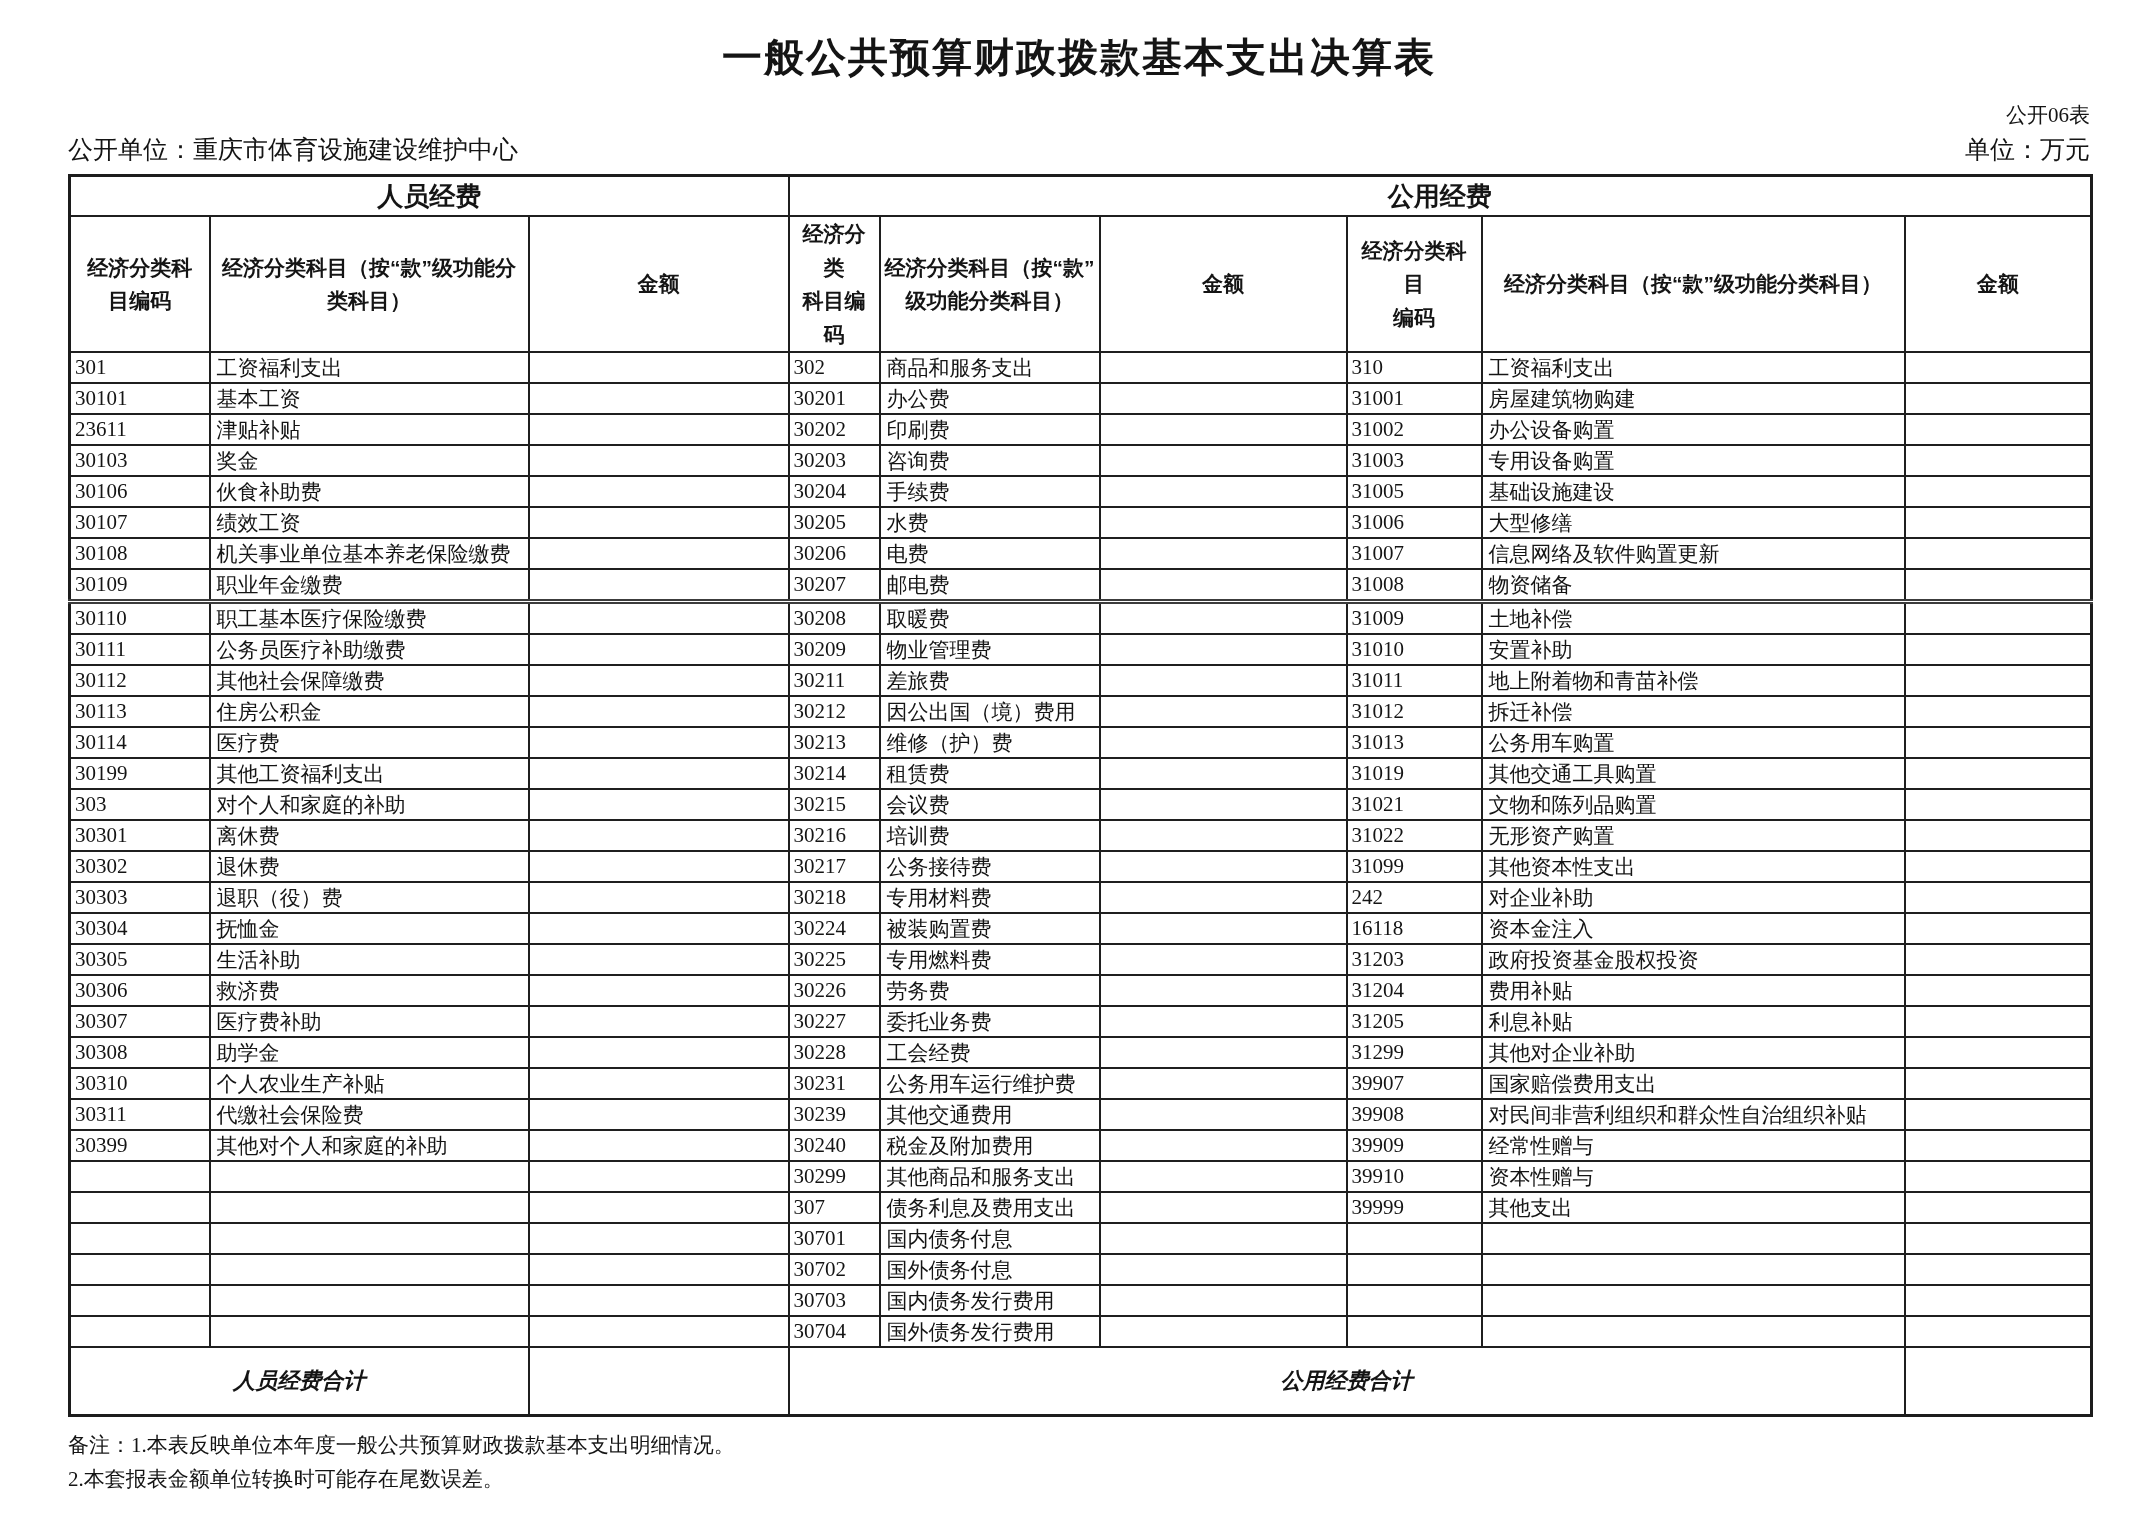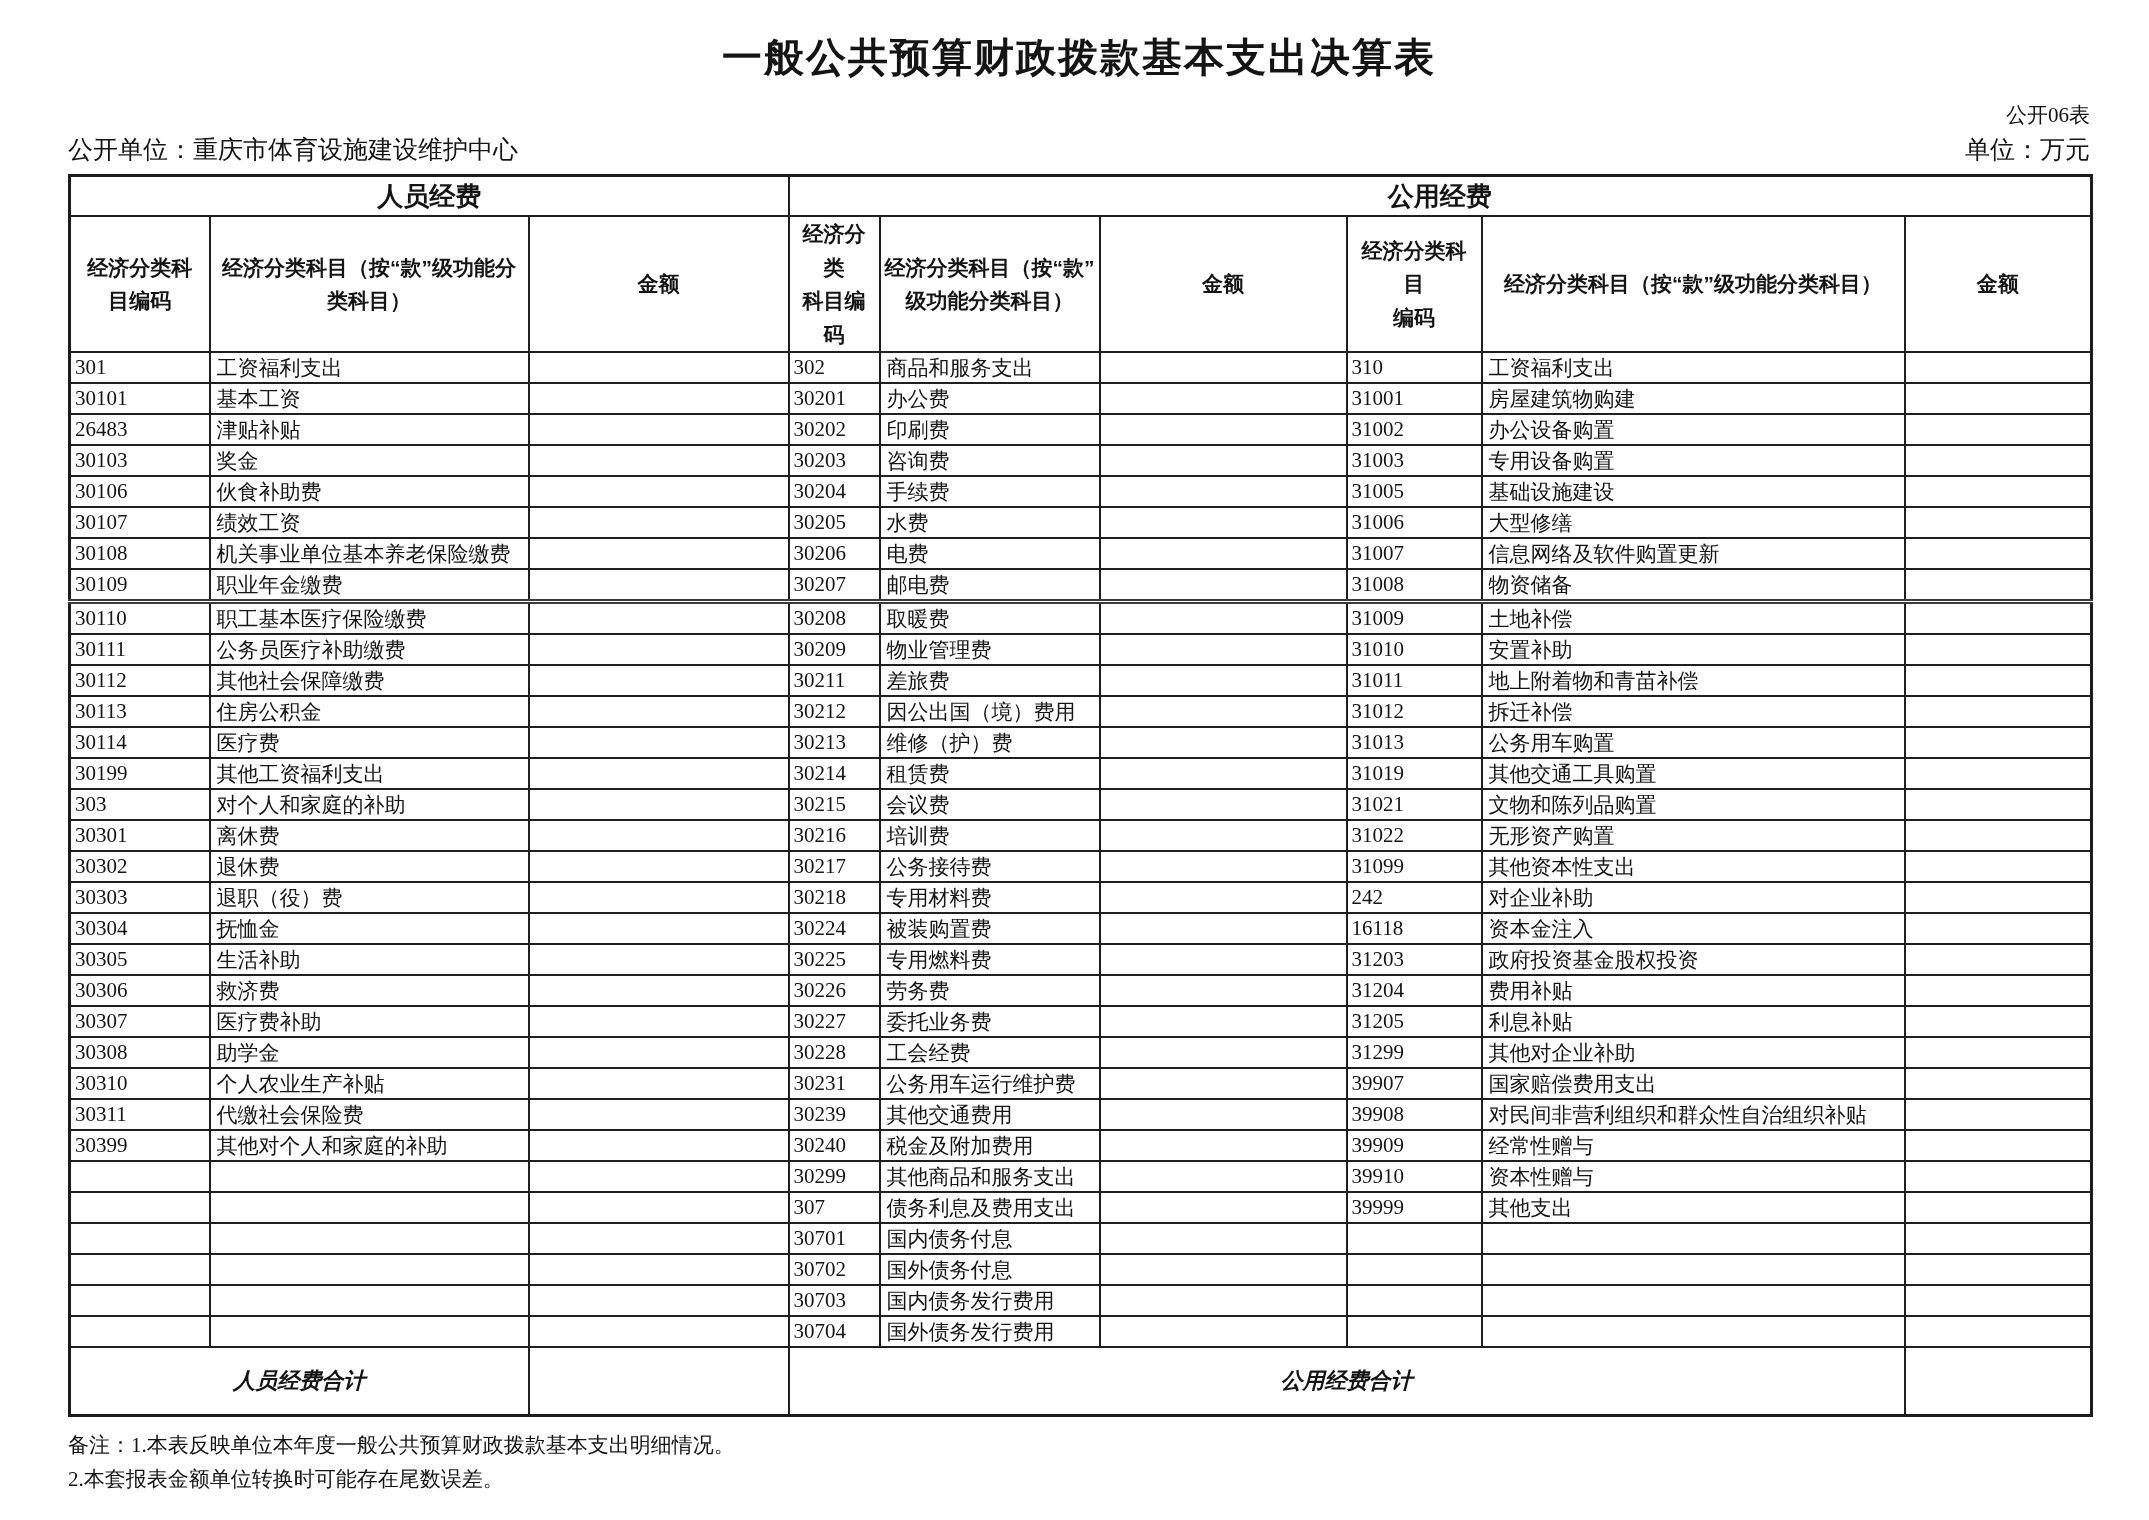--- a/index.html
+++ b/index.html
@@ -110,21 +110,21 @@
           <td class="name">基本工资</td>
           <td class="amount"></td>
           <td class="code">30201</td>
           <td class="name">办公费</td>
           <td class="amount"></td>
           <td class="code">31001</td>
           <td class="name">房屋建筑物购建</td>
           <td class="amount"></td>
         </tr>
         <tr>
-          <td class="code">26483</td>
+          <td class="code">23611</td>
           <td class="name">津贴补贴</td>
           <td class="amount"></td>
           <td class="code">30202</td>
           <td class="name">印刷费</td>
           <td class="amount"></td>
           <td class="code">31002</td>
           <td class="name">办公设备购置</td>
           <td class="amount"></td>
         </tr>
         <tr>

